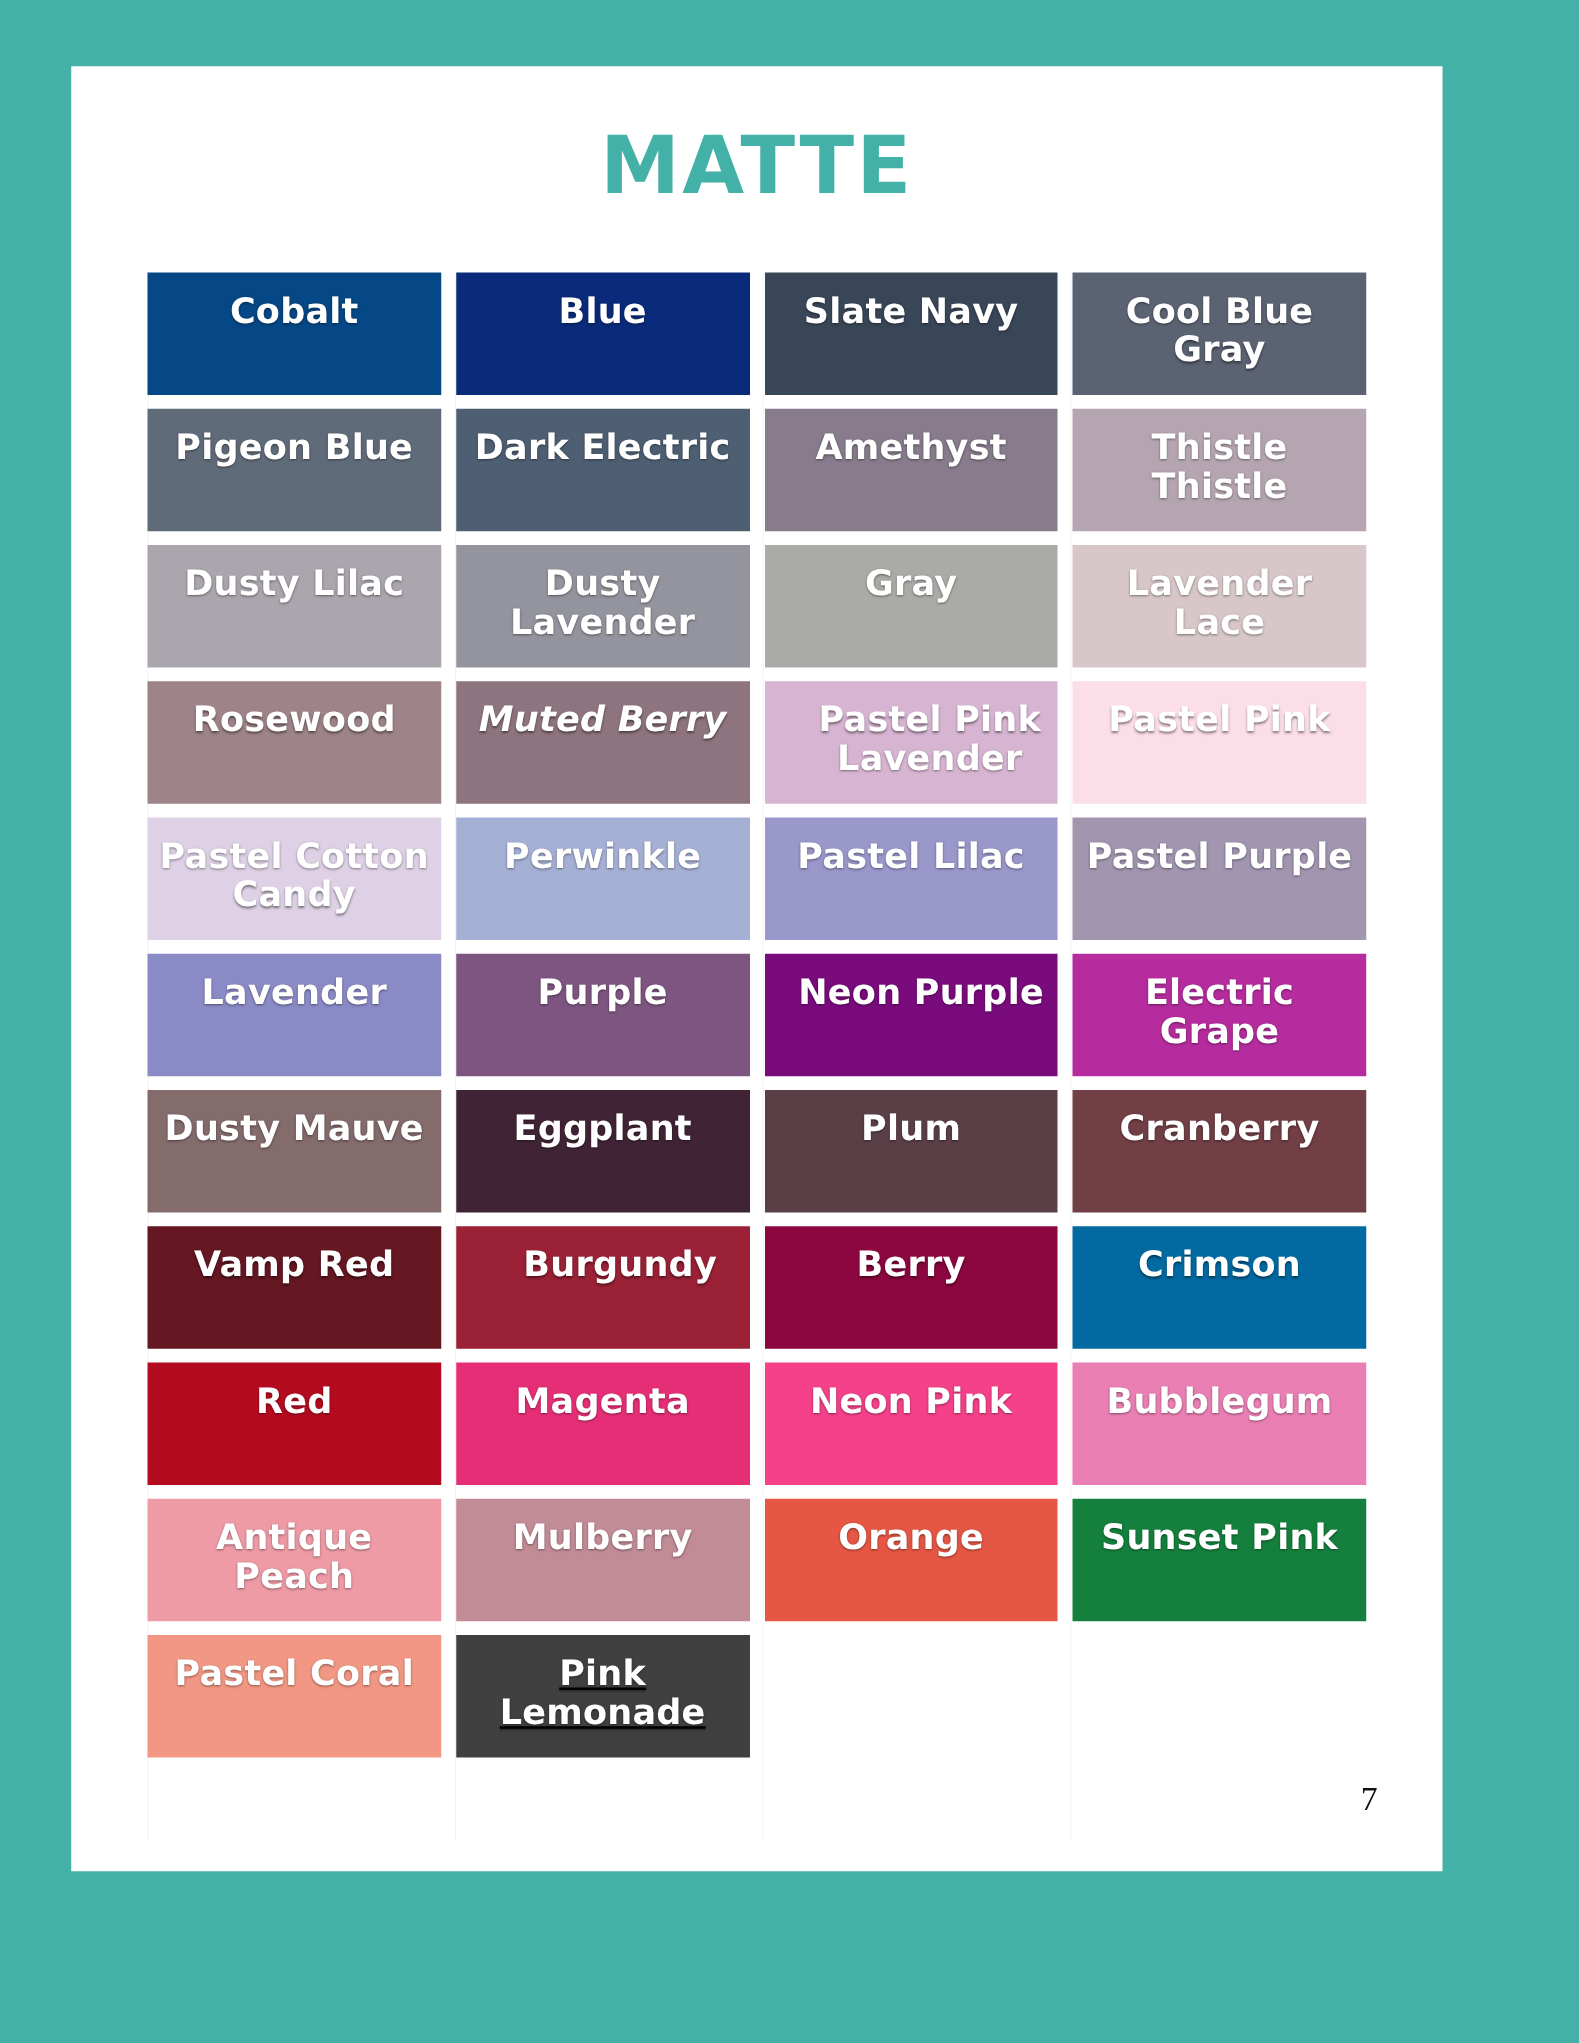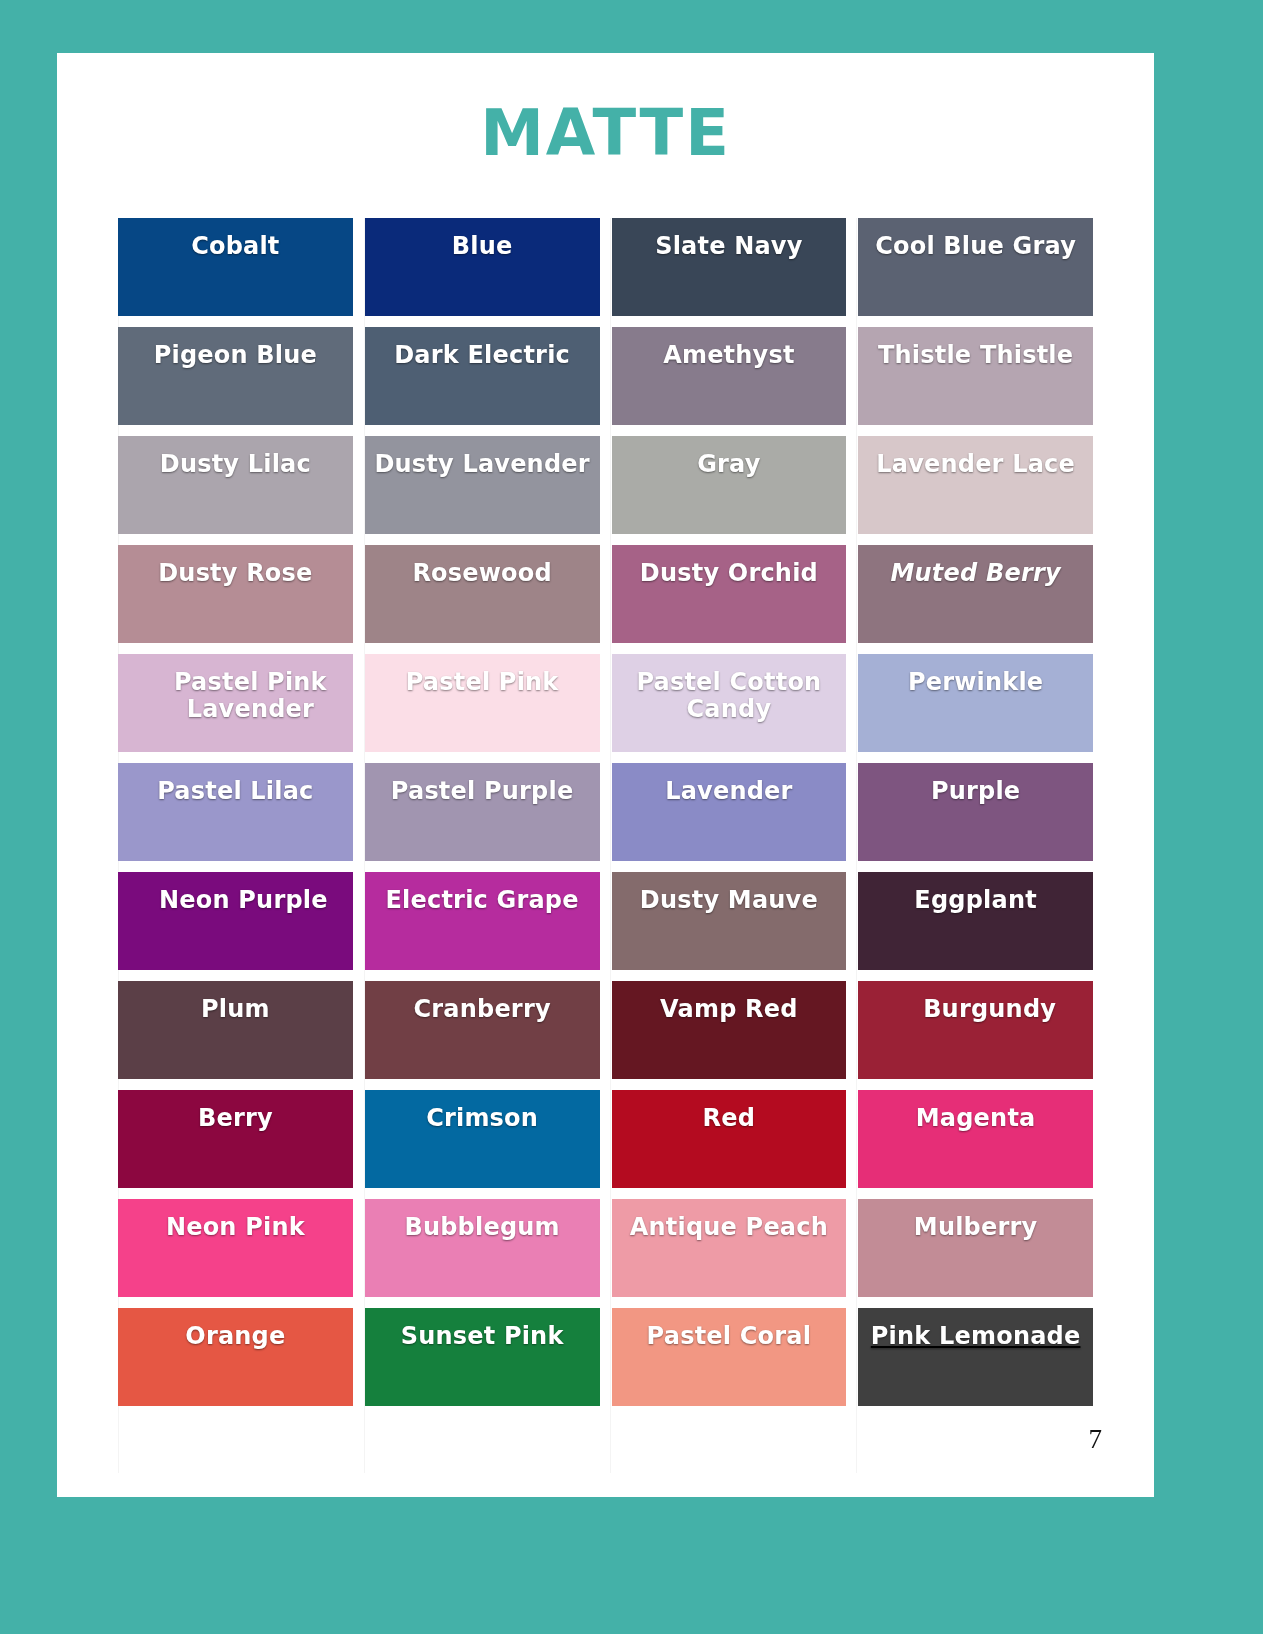--- a/index.html
+++ b/index.html
@@ -52,21 +52,21 @@
     position: relative;
     display: flex;
     justify-content: center;
     align-items: flex-start;
     box-sizing: border-box;
     padding-top: 15px;
   }
 
   .swatch-label {
     color: #ffffff;
-    font-size: 24px;
+    font-size: 28px;
     font-weight: 600;
     text-align: center;
     line-height: 1.12;
     letter-spacing: 0.2px;
     text-shadow: 0 1px 2px rgba(0,0,0,0.45);
     max-width: 94%;
     font-family: "DejaVu Sans", sans-serif;
   }
 
   
@@ -129,29 +129,23 @@
       </div>
       <div class="swatch" style="background-color: rgb(147, 148, 158);">
         <span class="swatch-label">Dusty Lavender</span>
       </div>
       <div class="swatch" style="background-color: rgb(170, 171, 167);">
         <span class="swatch-label">Gray</span>
       </div>
       <div class="swatch" style="background-color: rgb(215, 199, 201);">
         <span class="swatch-label">Lavender Lace</span>
       </div>
-      <div class="swatch" style="background-color: rgb(181, 141, 149);">
-        <span class="swatch-label">Dusty Rose</span>
-      </div>
       <div class="swatch" style="background-color: rgb(158, 132, 136);">
         <span class="swatch-label">Rosewood</span>
       </div>
-      <div class="swatch" style="background-color: rgb(166, 98, 135);">
-        <span class="swatch-label">Dusty Orchid</span>
-      </div>
       <div class="swatch" style="background-color: rgb(142, 116, 127); font-style: italic;">
         <span class="swatch-label">Muted Berry</span>
       </div>
       <div class="swatch" style="background-color: rgb(215, 181, 210); padding-left: 30px;">
         <span class="swatch-label">Pastel Pink Lavender</span>
       </div>
       <div class="swatch" style="background-color: rgb(251, 222, 231);">
         <span class="swatch-label">Pastel Pink</span>
       </div>
       <div class="swatch" style="background-color: rgb(222, 208, 229);">

